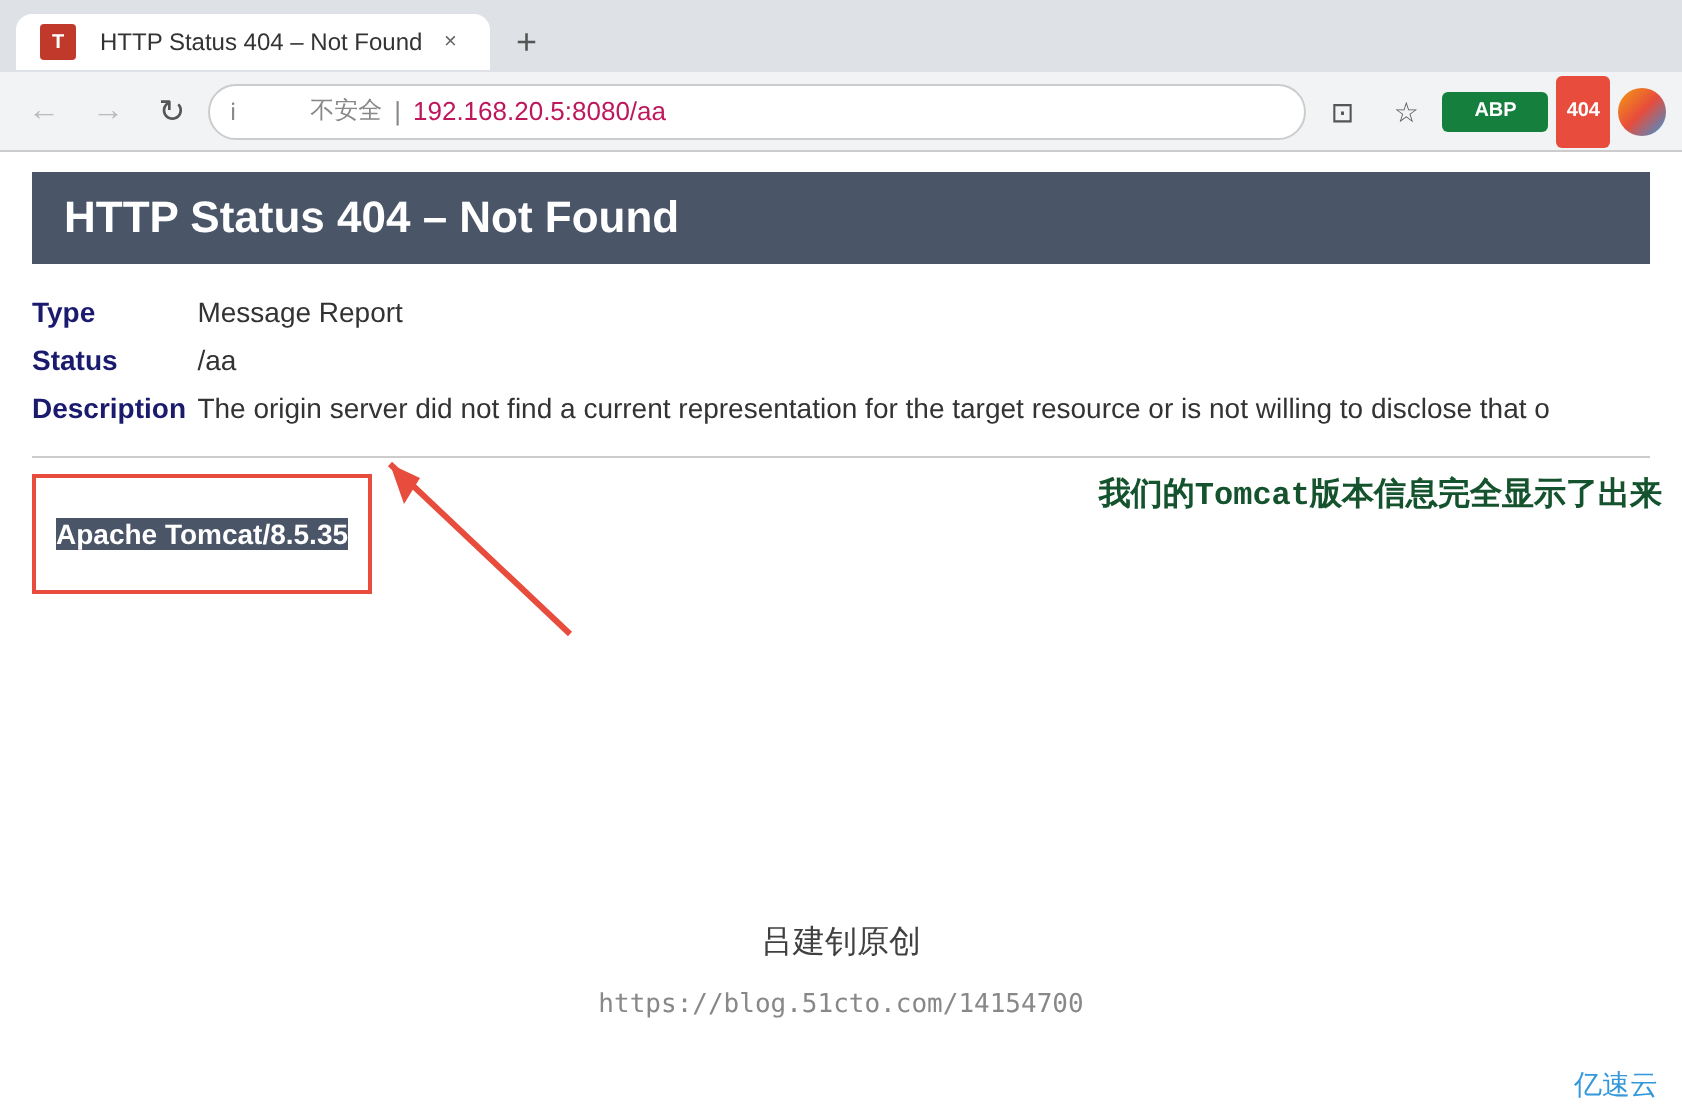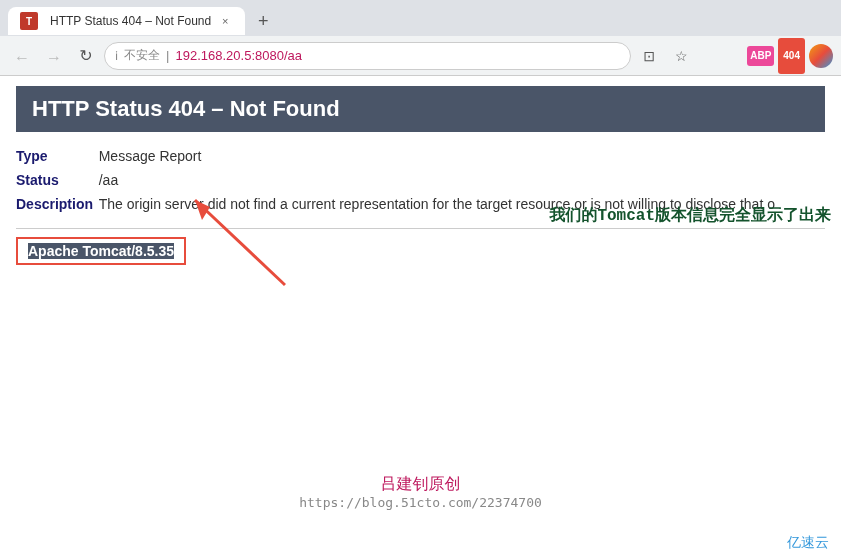--- a/index.html
+++ b/index.html
@@ -86,42 +86,42 @@
       background: #fff;
       border: 1px solid #ccc;
       border-radius: 14px;
       display: flex;
       align-items: center;
       padding: 0 10px;
       gap: 6px;
       font-size: 13px;
     }
     .security-icon { color: #888; font-size: 12px; }
-    .insecure-label { color: #888; font-size: 12px; }
+    .insecure-label { color: #888; font-size: 12px; margin-left: 31px; }
     .url-text { color: #be185d; font-size: 13px; flex: 1; }
     .nav-right-icons {
       display: flex; align-items: center; gap: 4px;
     }
     .icon-btn {
       width: 28px; height: 28px;
       border-radius: 50%;
       display: flex; align-items: center; justify-content: center;
       cursor: pointer;
       font-size: 14px;
       color: #555;
     }
     .abp-badge {
-      background: #ec4899;
+      background: #15803d;
       color: white;
       font-size: 10px;
       font-weight: bold;
-      padding: 2px 3px;
+      padding: 2px 16px;
       border-radius: 3px;
       height: 20px;
-      display: flex; align-items: center; margin-left: 48px;
+      display: flex; align-items: center;
     }
     .abp-count {
       background: #e74c3c;
       color: white;
       font-size: 10px;
       font-weight: bold;
       padding: 2px 5px;
       border-radius: 3px;
       height: 36px;
       display: flex; align-items: center;
@@ -215,21 +215,21 @@
     }
 
     .tomcat-footer-row {
       display: flex;
       align-items: center;
       gap: 0;
     }
     .tomcat-footer-box {
       border: 2px solid #e74c3c;
       display: inline-block;
-      padding: 4px 10px;
+      padding: 20px 10px;
     }
   </style>
 </head>
 <body>
 
 <div class="browser-chrome">
   <div class="tab-bar">
     <div class="tab">
       <div class="browser-icon">
           <span>T</span>
@@ -312,19 +312,19 @@
 
     <polygon points="40,15 55,22 47,35" fill="#e74c3c"></polygon>
   </svg>
 
   <div class="annotation-text" style="position:absolute; right:10px; top:-80px; font-size:16px; color:#14532d; font-weight:bold; white-space:nowrap;font-family:Liberation Mono, monospace;">
     我们的<span style="font-weight:900;">Tomcat</span>版本信息完全显示了出来
   </div>
 </div>
 
 <div style="position:absolute; bottom:50px; left:50%; transform:translateX(-50%); text-align:center; white-space:nowrap;">
-  <div class="watermark-title" style="color:#be185d; font-size:16px; font-family:'Microsoft YaHei', SimHei, Arial, sans-serif; margin-bottom:0;">吕建钊原创</div>
-  <div class="watermark-url" style="color:#888; font-size:13px; font-family:monospace;">https://blog.51cto.com/22374700</div>
+  <div class="watermark-title" style="color:#404040; font-size:16px; font-family:'Microsoft YaHei', SimHei, Arial, sans-serif; margin-bottom:13px;">吕建钊原创</div>
+  <div class="watermark-url" style="color:#888; font-size:13px; font-family:monospace;">https://blog.51cto.com/14154700</div>
 </div>
 
 <div style="position:absolute; bottom:8px; right:12px; font-size:14px; color:#3498db; font-family:Arial, sans-serif;">
   亿速云
 </div>
 
 </body></html>

